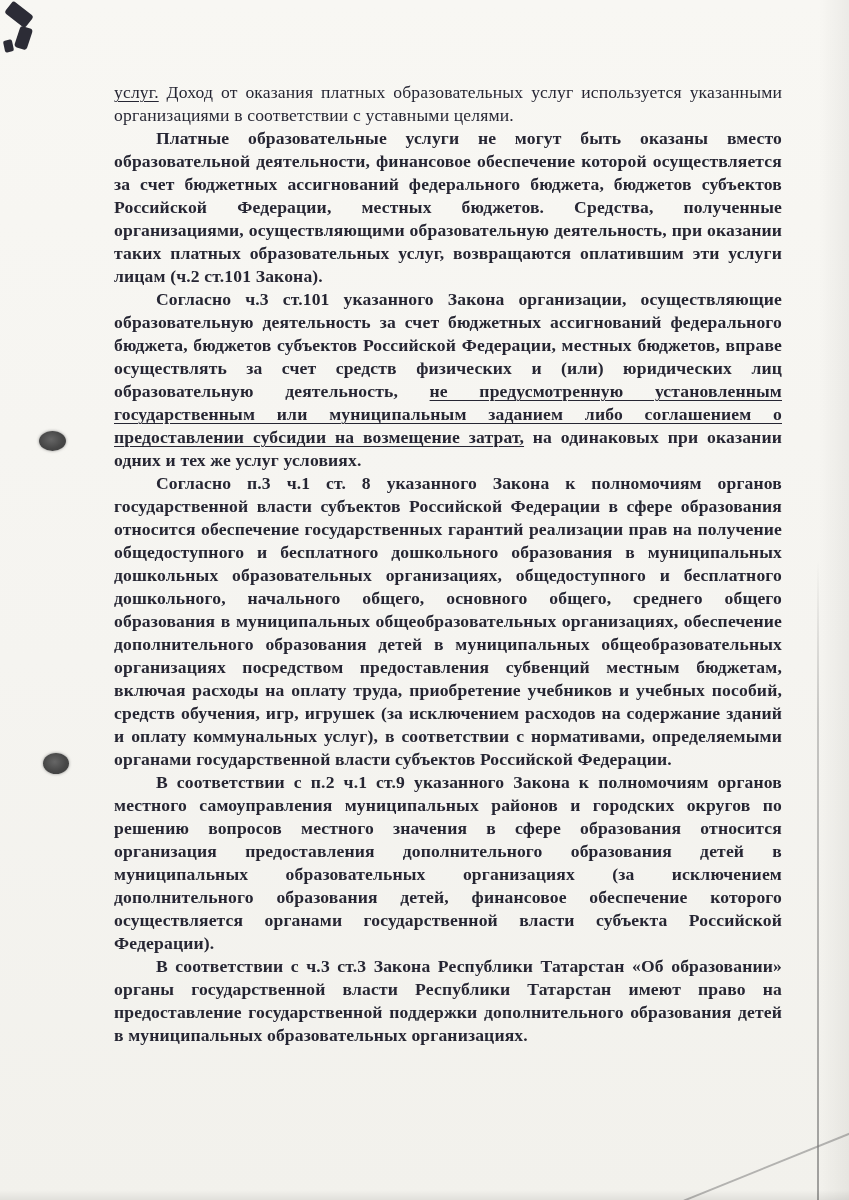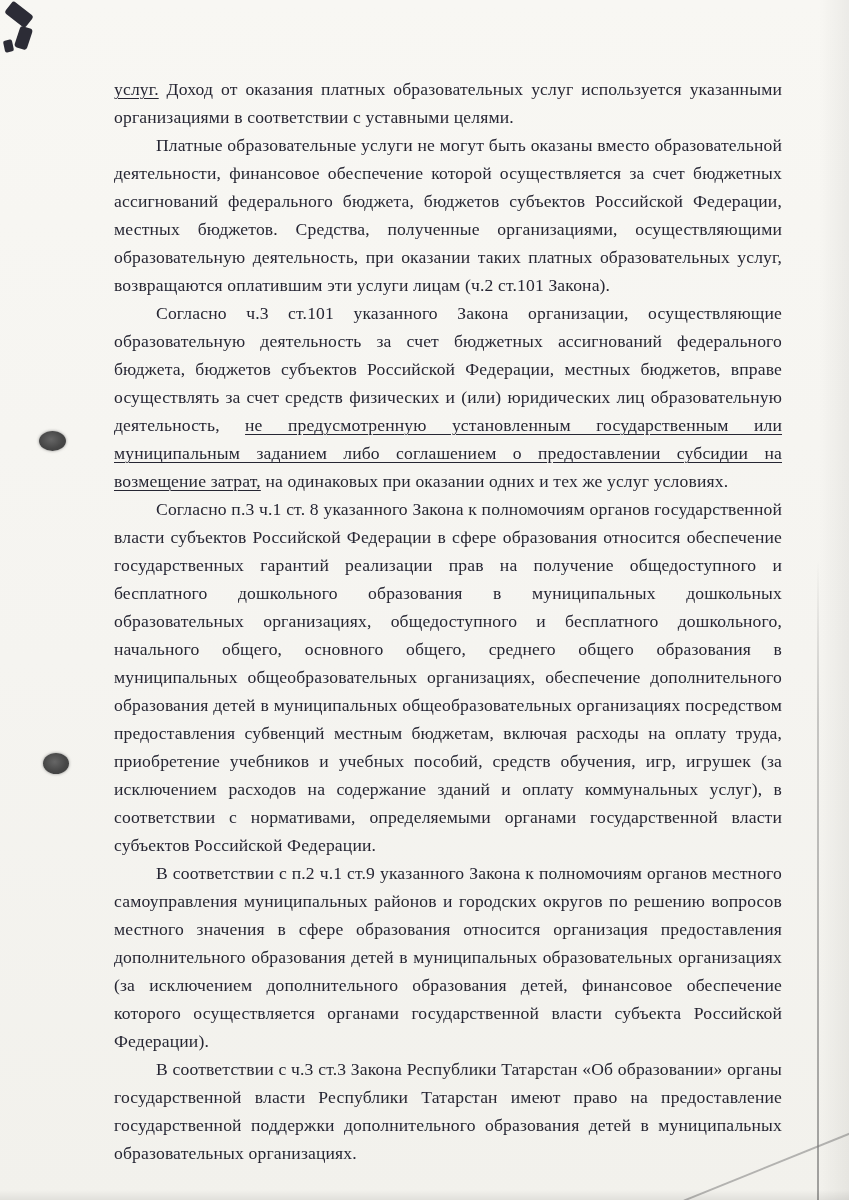--- a/index.html
+++ b/index.html
@@ -13,33 +13,34 @@
     height: 1200px;
     margin: 0 auto;
     background: linear-gradient(180deg, #f8f7f3 0%, #f5f4f0 55%, #f2f1ec 100%);
     overflow: hidden;
     font-family: "Liberation Serif", "DejaVu Serif", serif;
   }
   
   .text-block {
     position: absolute;
     left: 114px;
-    top: 75px;
+    top: 81px;
     width: 668px;
     color: #262633;
     font-size: 17.6px;
-    line-height: 28px;
+    line-height: 23px;
     text-align: justify;
     letter-spacing: 0.15px;
   }
   .text-block p.para {
     margin: 0;
   }
   .text-block p.indent {
     text-indent: 42px;
+    font-weight: bold;
   }
   .u {
     text-decoration: underline;
     text-decoration-thickness: 1.2px;
     text-underline-offset: 2.5px;
   }
   
   .hole {
     position: absolute;
     border-radius: 50%;

